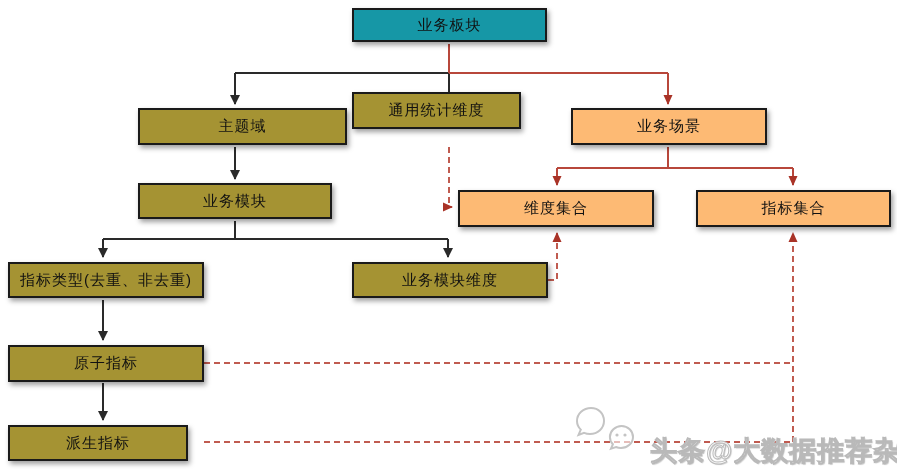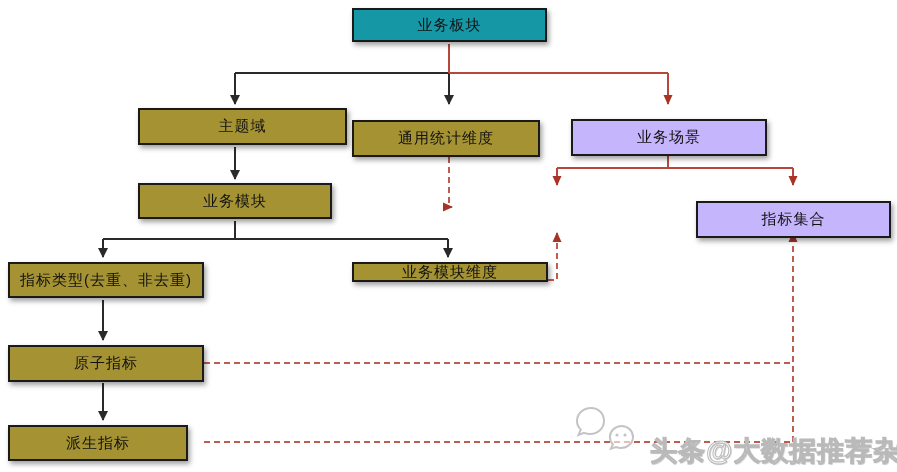--- a/index.html
+++ b/index.html
@@ -16,21 +16,21 @@
     box-sizing:border-box;
     border:2px solid #1a1a1a;
     display:flex;align-items:center;justify-content:center;
     font-size:15px;font-weight:400;color:#111;
     box-shadow:2px 3px 5px rgba(0,0,0,0.38);
     letter-spacing:1px;
     white-space:nowrap;
   }
   .teal {background:#1697a6;}
   .olive{background:#a59333;}
-  .gray {background:#c4b5fd;margin-top:11px;}
+  .gray {background:#fdba74;}
   .watermark{
     position:absolute;
     color:rgba(255,255,255,0.75);
     -webkit-text-stroke:1px #b9b9b9;
     text-shadow:1px 1px 1px #cccccc;
     white-space:nowrap;
     pointer-events:none;
   }
   #wm-line1{left:642px;top:412px;font-size:23px;font-weight:400;}
   #wm-line2{left:650px;top:433px;font-size:27px;font-weight:700;letter-spacing:1px;}
@@ -80,32 +80,33 @@
       <path d="M204,363 H793"></path>
       <path d="M204,442 H792"></path>
       <path d="M793,442 V233" marker-end="url(#mk-red)"></path>
     </g>
   </svg>
 
   <div class="node teal" style="left:352px;top:8px;width:195px;height:34px">业务板块</div>
 
   <div class="node olive" style="left:138px;top:108px;width:209px;height:37px">主题域</div>
 
-  <div class="node olive" style="left:352px;top:120px;width:188px;height:37px">通用统计维度</div>
+  <div class="node olive" style="left:352px;top:92px;width:169px;height:37px">通用统计维度</div>
 
   <div class="node gray" style="left:571px;top:108px;width:196px;height:37px">业务场景</div>
 
   <div class="node olive" style="left:138px;top:183px;width:194px;height:36px">业务模块</div>
 
+  <div class="node gray" style="left:458px;top:190px;width:196px;height:37px">维度集合</div>
 
   <div class="node olive" style="left:8px;top:262px;width:196px;height:36px">指标类型(去重、非去重)</div>
 
   <div class="node gray" style="left:696px;top:190px;width:195px;height:37px">指标集合</div>
 
-  <div class="node olive" style="left:352px;top:262px;width:196px;height:20px">业务模块维度</div>
+  <div class="node olive" style="left:352px;top:262px;width:196px;height:36px">业务模块维度</div>
 
   <div class="node olive" style="left:8px;top:345px;width:196px;height:37px">原子指标</div>
 
   <div class="node olive" style="left:8px;top:425px;width:180px;height:36px">派生指标</div>
 
   <svg id="wm-icon" width="68" height="54" viewBox="0 0 68 54">
     <g fill="rgba(255,255,255,0.6)" stroke="#c4c4c4" stroke-width="2">
       <path d="M29,16 c0,7.2 -6.3,13 -14,13 c-2.1,0 -4.1,-0.4 -5.9,-1.2 L3.5,30 L5.8,24.6 C3.4,22.3 2,19.3 2,16 C2,8.8 8.3,3 16,3 C23.7,3 29,8.8 29,16 Z"></path>
       <path d="M58,32 c0,6 -5.4,11 -12,11 c-1.8,0 -3.5,-0.35 -5,-1 l-5,1.6 l1.9,-4.4 c-1.9,-1.9 -3,-4.4 -3,-7.2 c0,-6 5.4,-11 11.6,-11 C53,21 58,26 58,32 Z"></path>
     </g>

